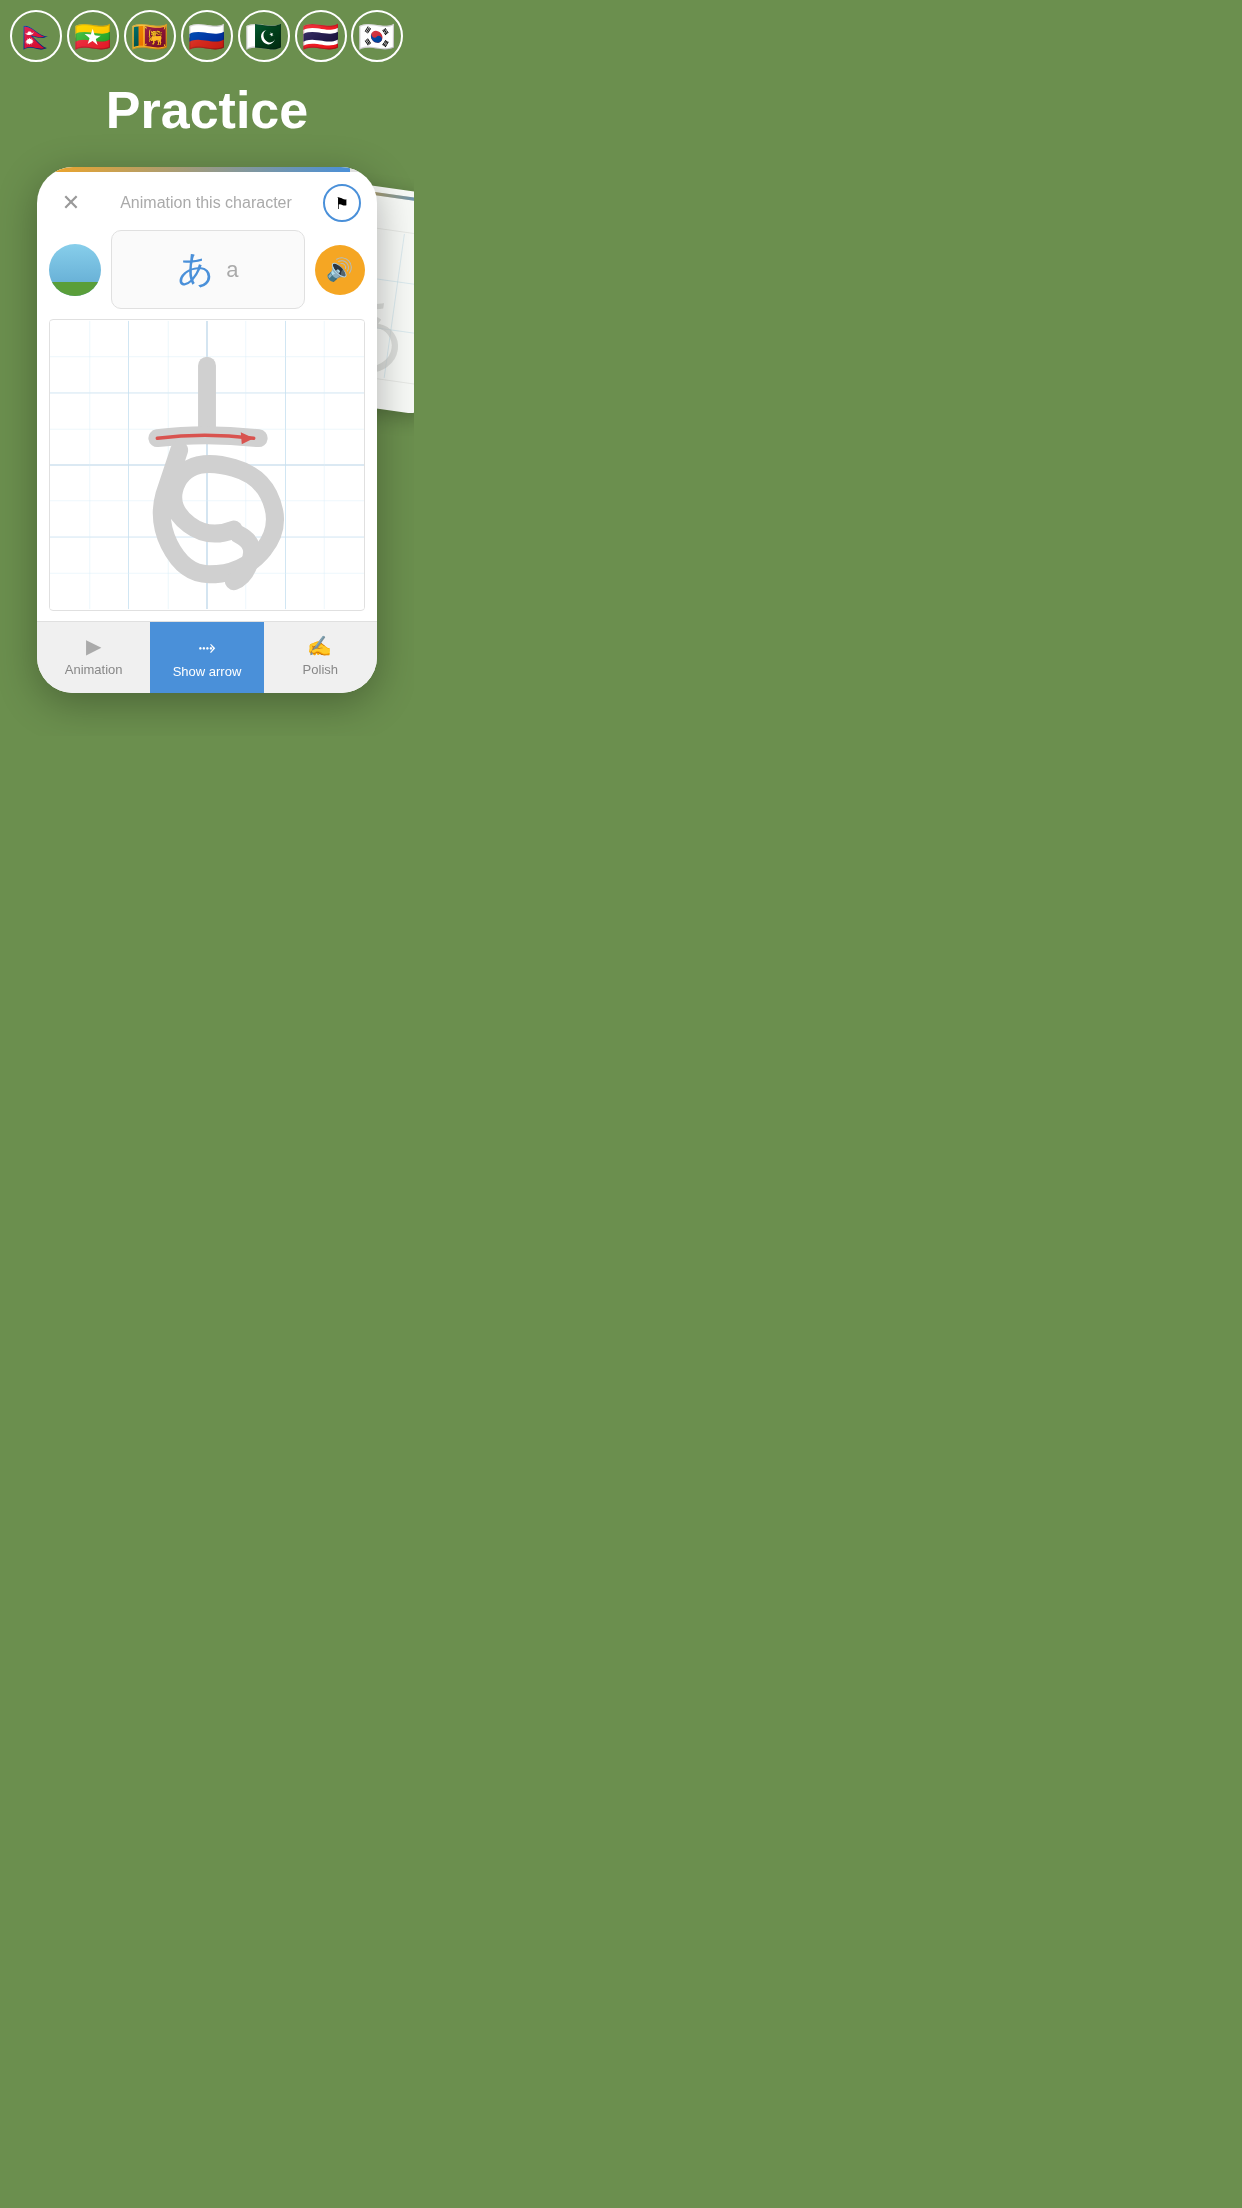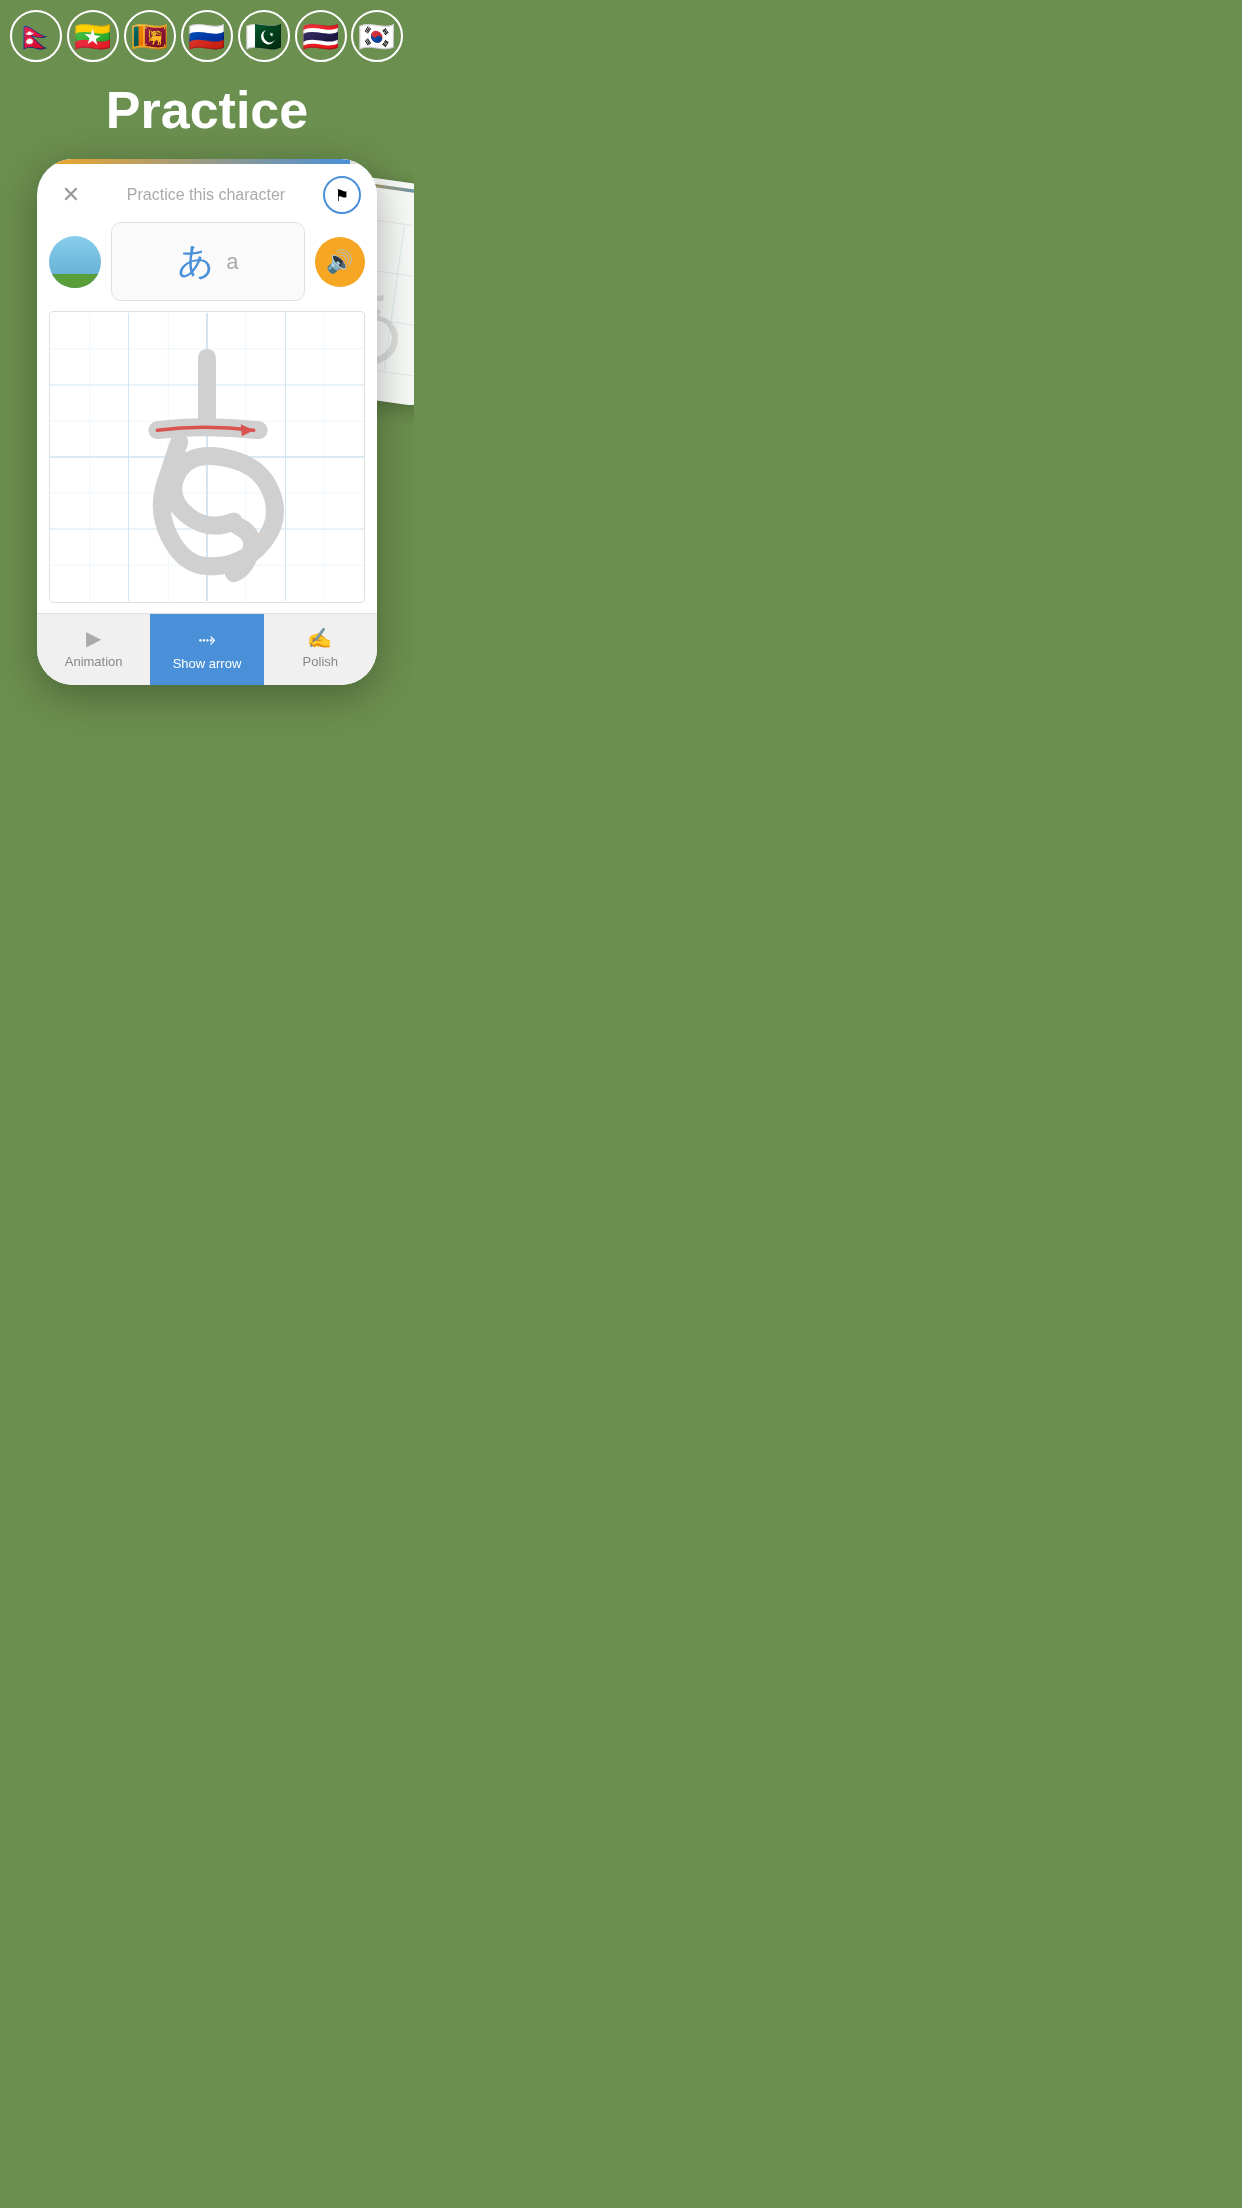--- a/index.html
+++ b/index.html
@@ -37,20 +37,21 @@
     .hero {
       text-align: center;
       padding: 10px 20px 20px;
       background: #6b8f4e;
     }
     .hero-title {
       font-size: 52px;
       font-weight: 800;
       color: white;
       line-height: 1.1;
+      margin-bottom: 8px;
     }
     .hero-subtitle {
       font-size: 26px;
       font-weight: 700;
       color: white;
     }
 
     
     .phone-container {
       display: flex;
@@ -312,21 +313,21 @@
     <div class="phone">
 
       <div class="progress-bar-container">
         <div class="progress-bar-fill"></div>
       </div>
 
       <div class="phone-header">
         <div class="close-btn">
           <span>✕</span>
         </div>
-        <span class="header-title">Practice this character</span>
+        <span class="header-title">Animation this character</span>
         <div class="flag-btn">
           <span class="flag-icon">⚑</span>
         </div>
       </div>
 
       <div class="char-row">
         <div class="avatar-circle">
           <div class="avatar-grass"></div>
         </div>
         <div class="char-box">

